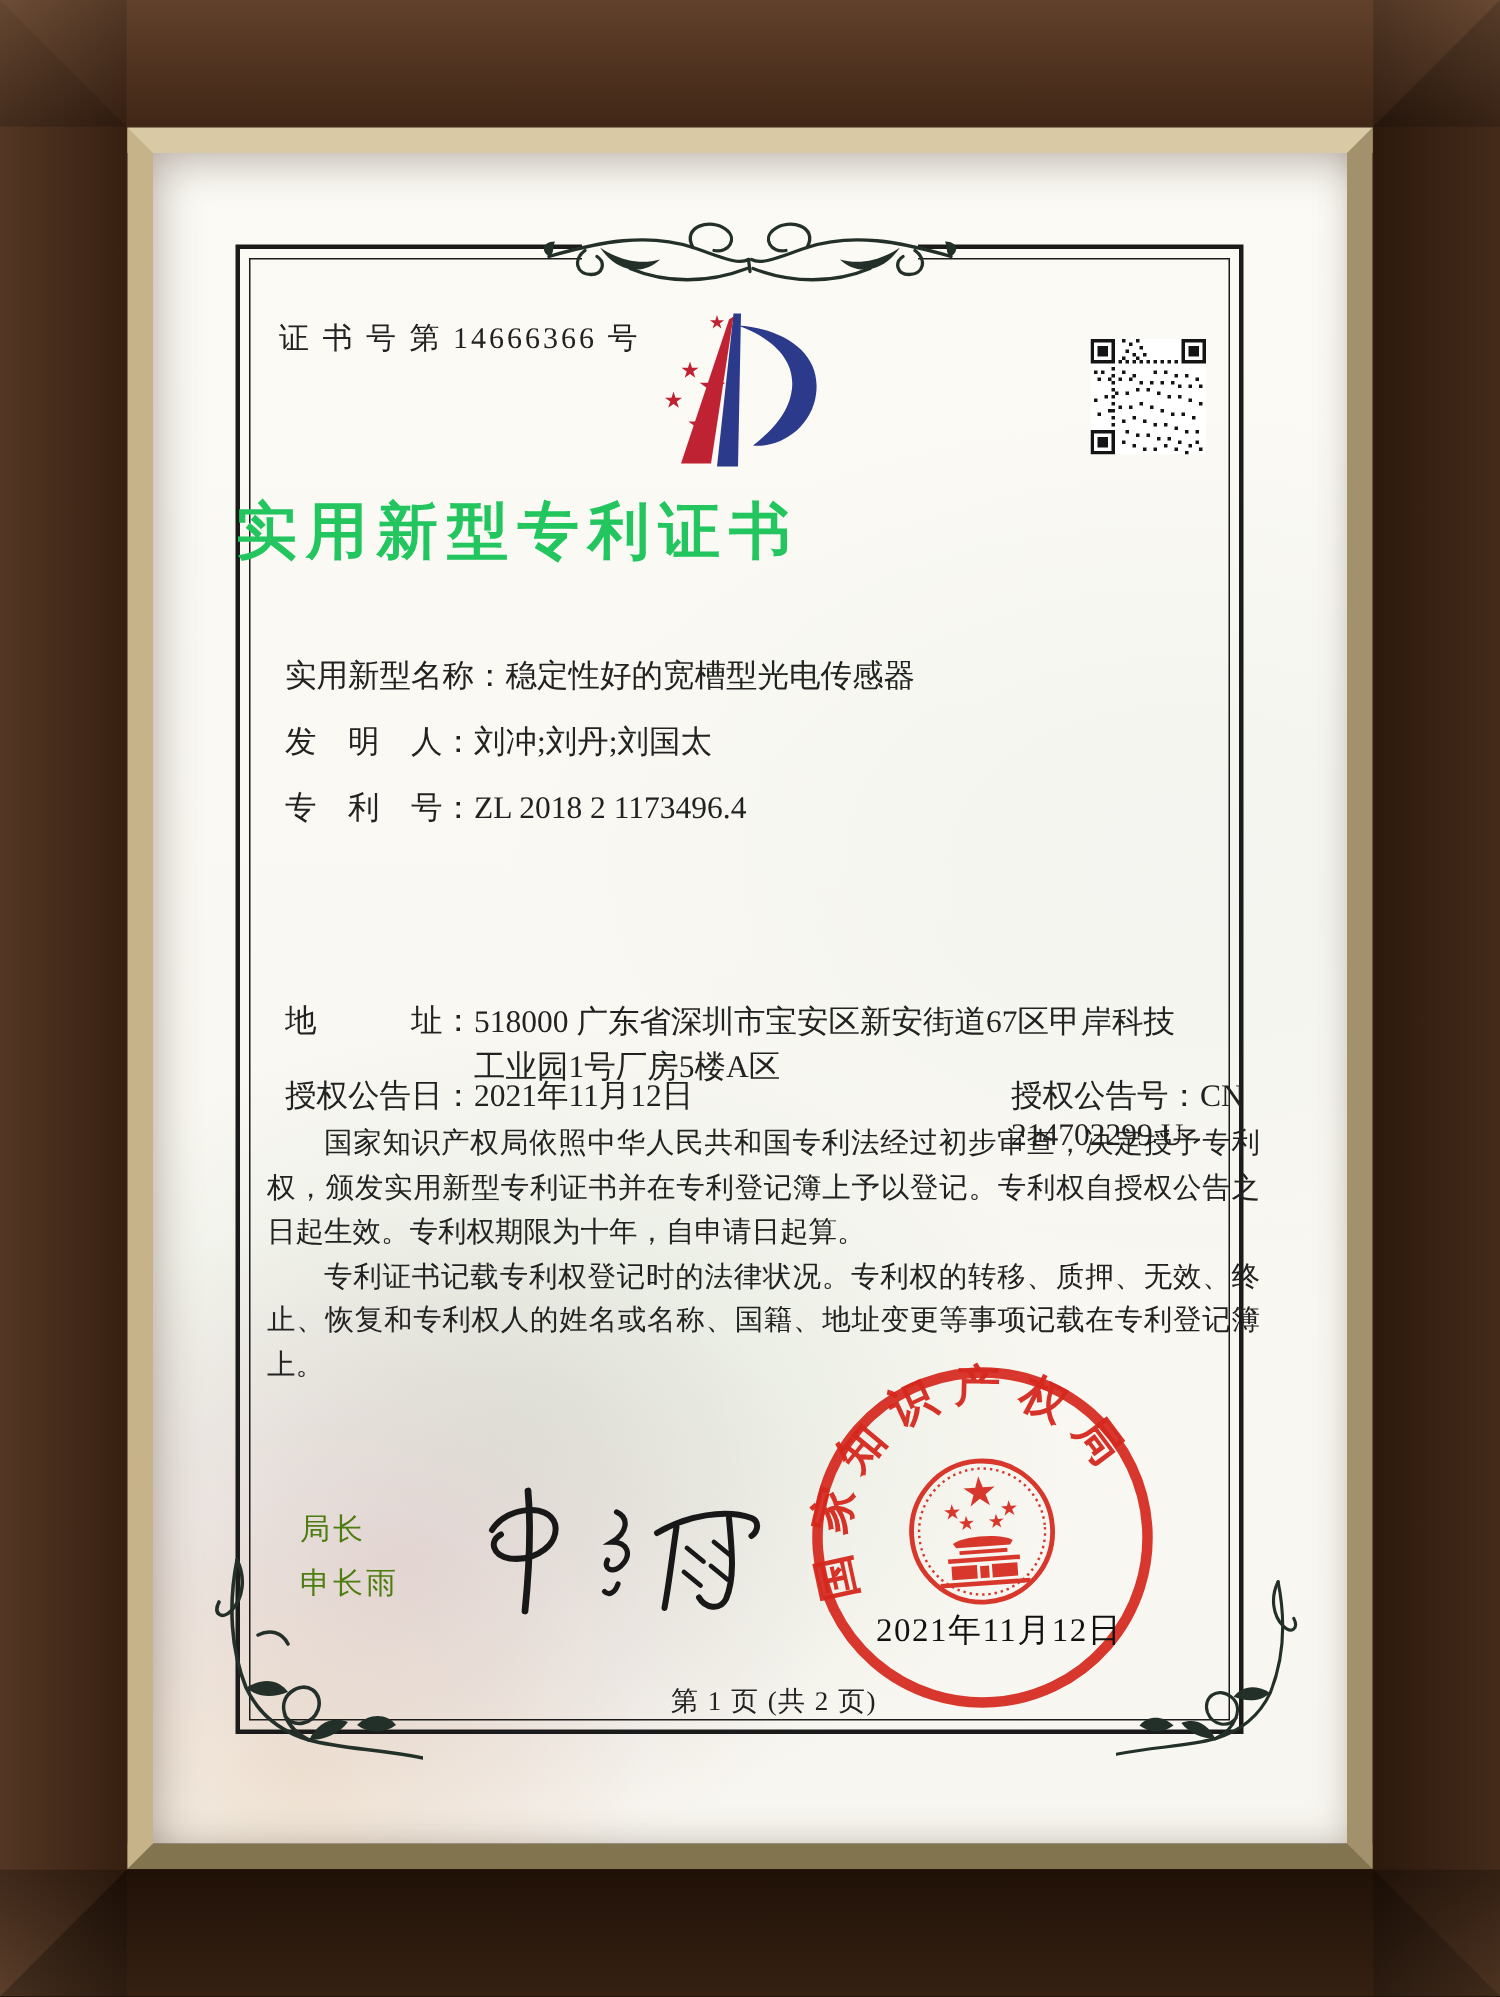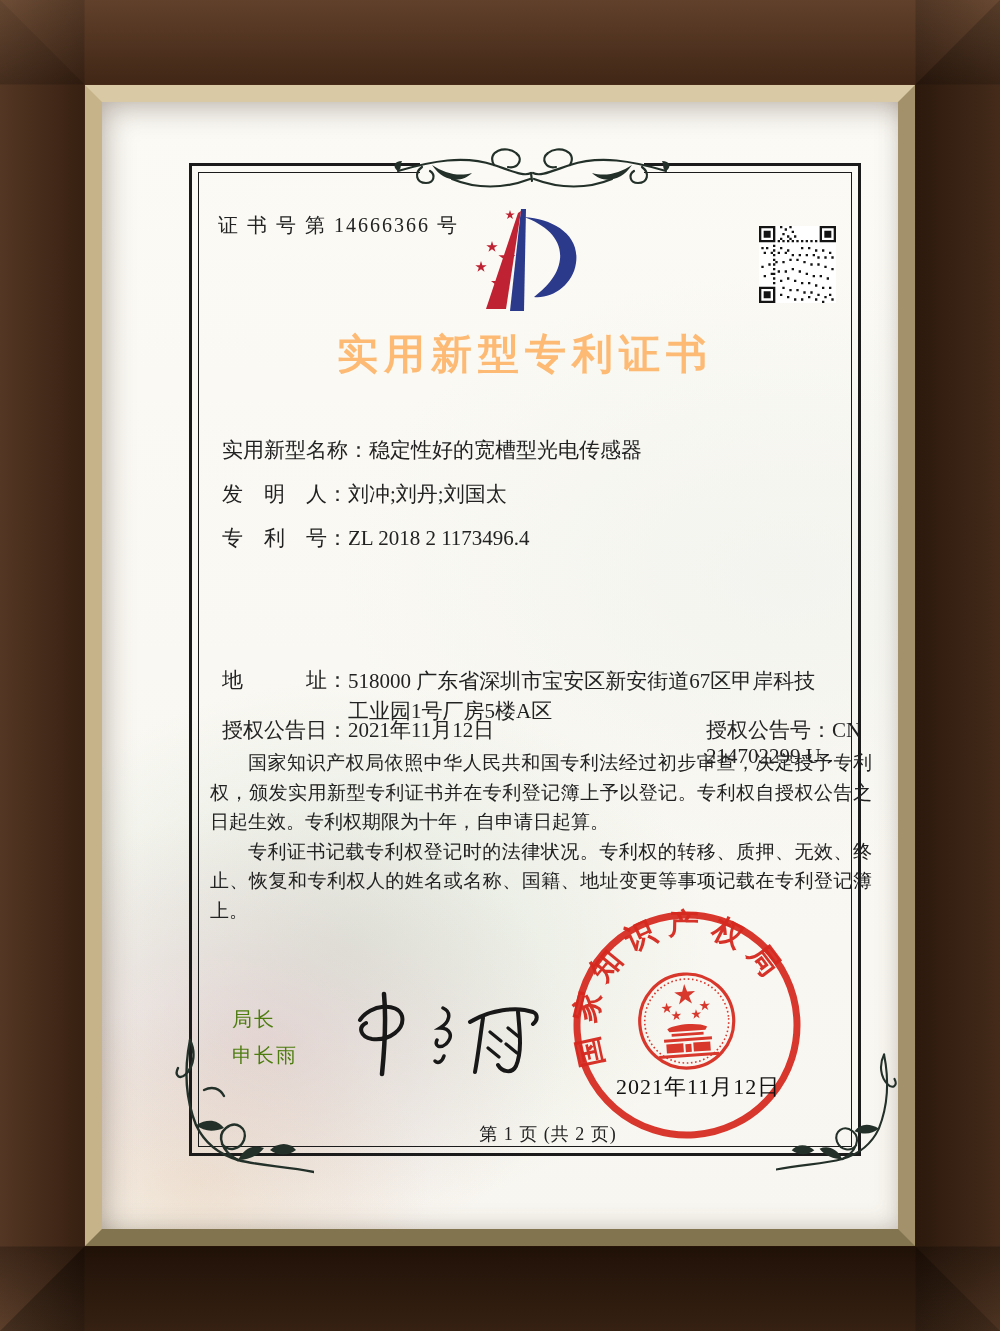--- a/index.html
+++ b/index.html
@@ -33,38 +33,38 @@
     background:
       radial-gradient(430px 330px at 21% 83%, rgba(214,168,180,.34), rgba(214,168,180,0) 70%),
       radial-gradient(520px 380px at 31% 75%, rgba(168,198,174,.30), rgba(168,198,174,0) 70%),
       radial-gradient(330px 260px at 12% 96%, rgba(226,200,160,.35), rgba(226,200,160,0) 70%),
       radial-gradient(620px 420px at 86% 42%, rgba(238,241,236,.55), rgba(238,241,236,0) 72%),
       linear-gradient(180deg,#fbfaf5,#f8f6f0);
     box-shadow: inset 12px 14px 30px -10px rgba(80,60,45,.40),
                 inset -8px -10px 24px -10px rgba(80,60,45,.28);
   }
   
-  .page{position:absolute;inset:0;margin-left:32px;}
+  .page{position:absolute;inset:0;}
   .cert-border-outer{
     position:absolute;left:157px;top:163px;width:672px;height:993px;
     border:3px solid #1b1b1b;box-sizing:border-box;
   }
   .cert-border-inner{
     position:absolute;left:166px;top:172px;width:654px;height:975px;
     border:1.5px solid #1b1b1b;box-sizing:border-box;
   }
   .cert-no{
     position:absolute;left:186px;top:212px;
     font-size:20px;letter-spacing:2px;color:#222;
   }
   .logo{position:absolute;left:430px;top:204px;width:145px;height:114px;}
   .qr{position:absolute;left:727px;top:226px;width:77px;height:77px;}
   .title{
-    position:absolute;left:157px;width:672px;top:327px;text-align:center;
-    font-size:41px;font-weight:bold;letter-spacing:6px;color:#fdba74;
+    position:absolute;left:157px;width:672px;top:327px;
+    font-size:41px;font-weight:bold;letter-spacing:6px;color:#22c55e;
   }
   .frow{position:absolute;left:190px;font-size:21px;color:#222;}
   .frow .lbl{white-space:pre;}
   .frow .val{white-space:pre-wrap;}
   .frow .val.addr{display:inline-block;width:478px;vertical-align:top;line-height:30px;}
   .grant-right{position:absolute;left:484px;top:0;}
   .paras{position:absolute;left:178px;top:748px;width:662px;}
   .paras p{
     margin:0;font-size:19px;line-height:29.5px;text-indent:2em;
     text-align:justify;color:#222;

